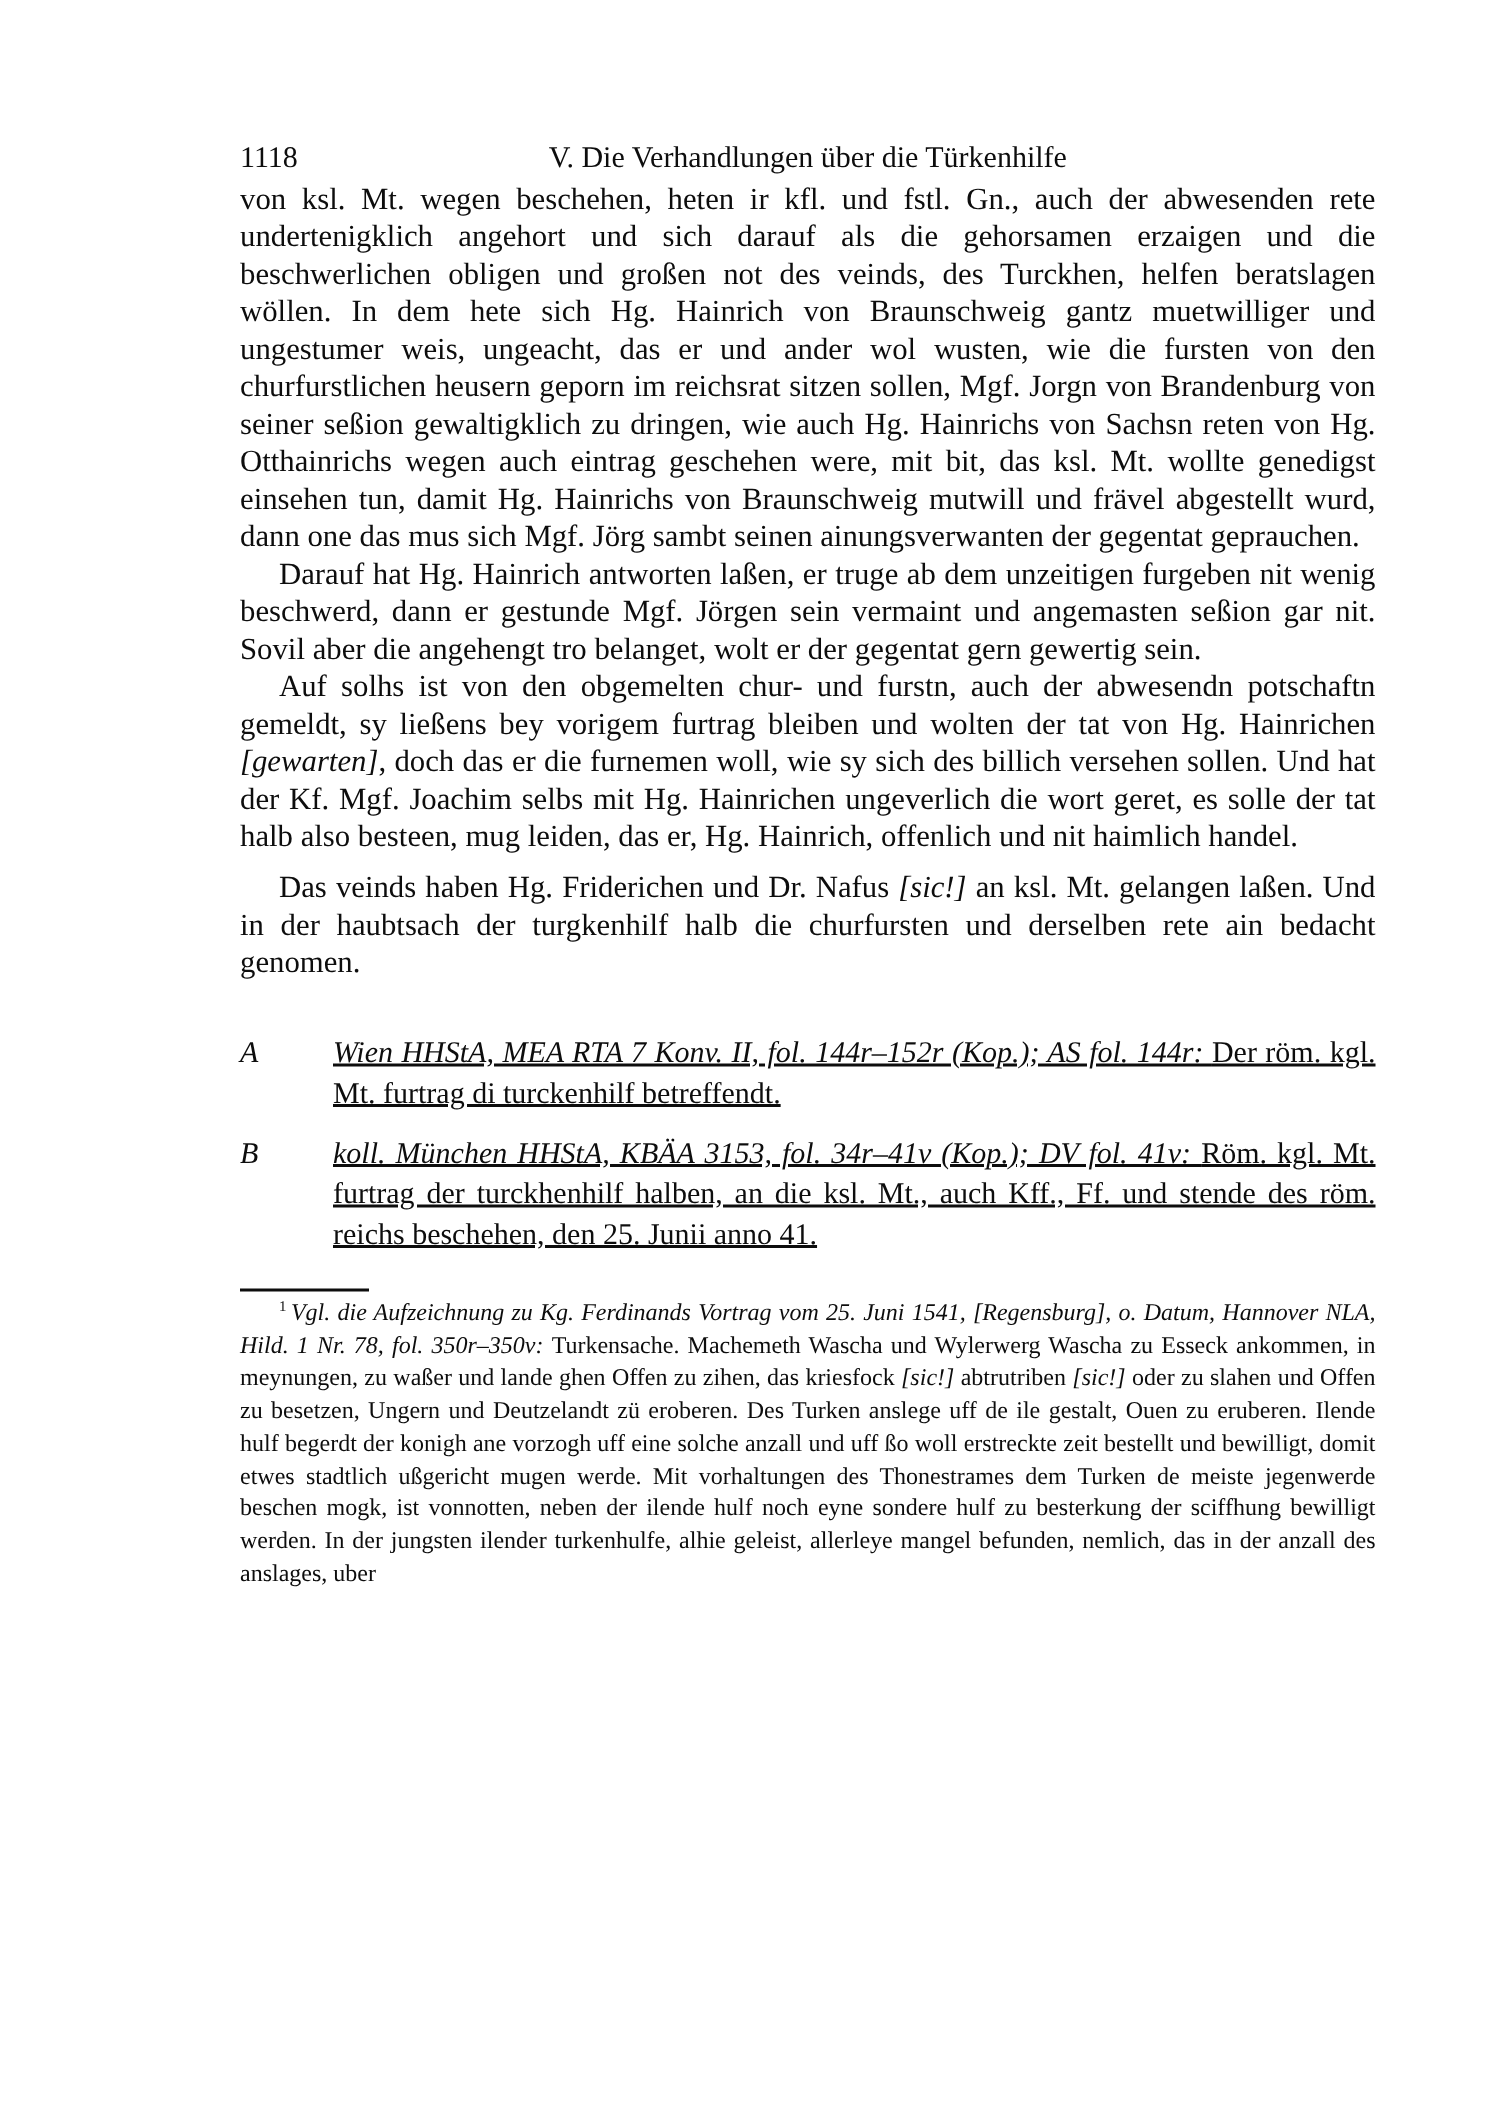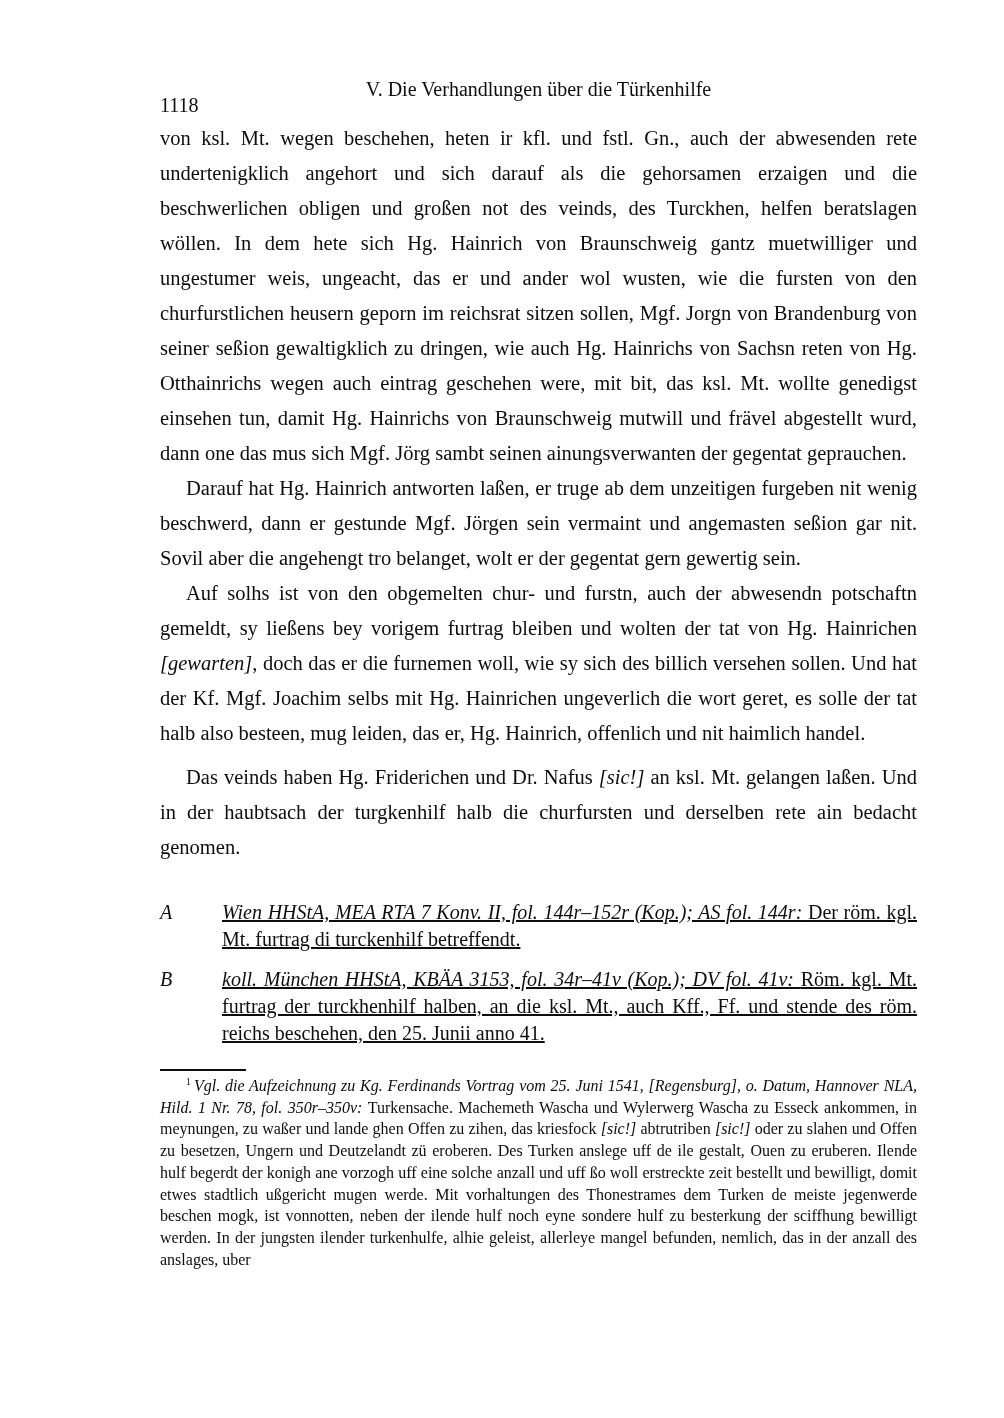--- a/index.html
+++ b/index.html
@@ -36,28 +36,28 @@
   }
   .page-number {
     position: absolute;
     left: 0;
     top: 16px;
   }
   .running-title {
     position: absolute;
     left: 0;
     right: 0;
-    top: 0;
+    top: 16px;
     text-align: center;
   }
   
   .body-text {
     margin-top: 17px;
     font-size: 20.5px;
-    line-height: 35px;
+    line-height: 25px;
     text-align: justify;
   }
   .body-text p {
     margin: 0;
   }
   .body-text p.indent {
     text-indent: 26px;
     font-family: Liberation Serif, serif;
   }
   .body-text p.spaced {

